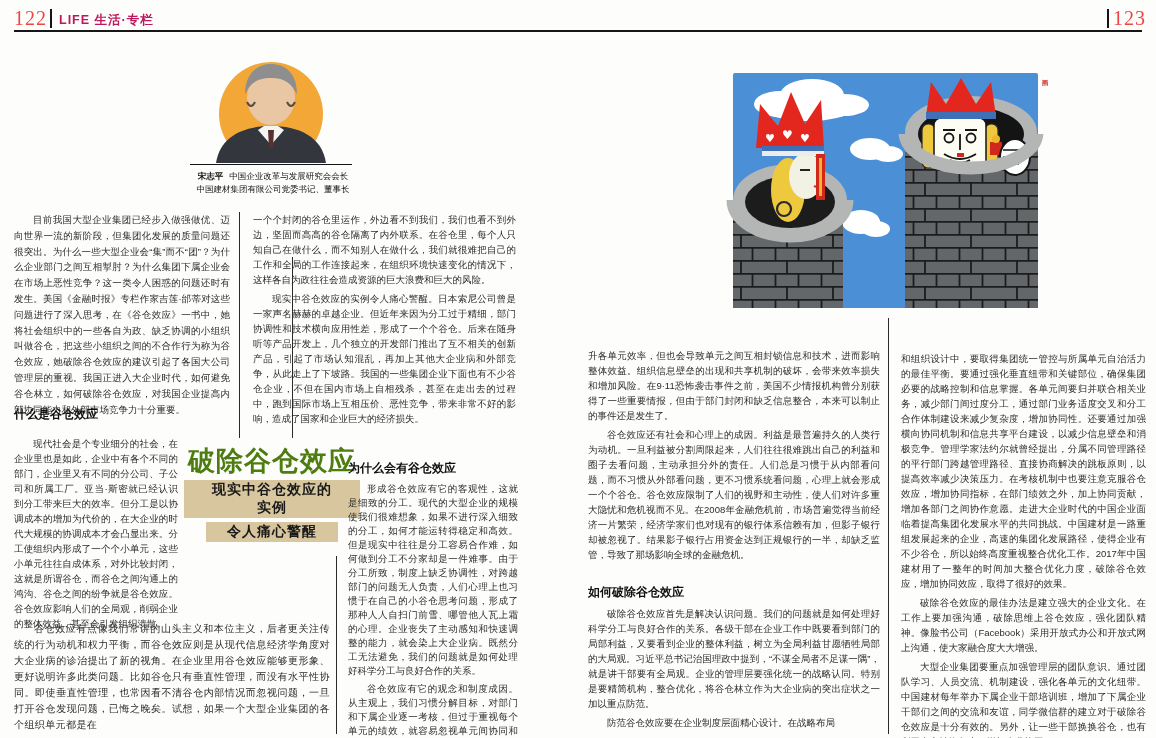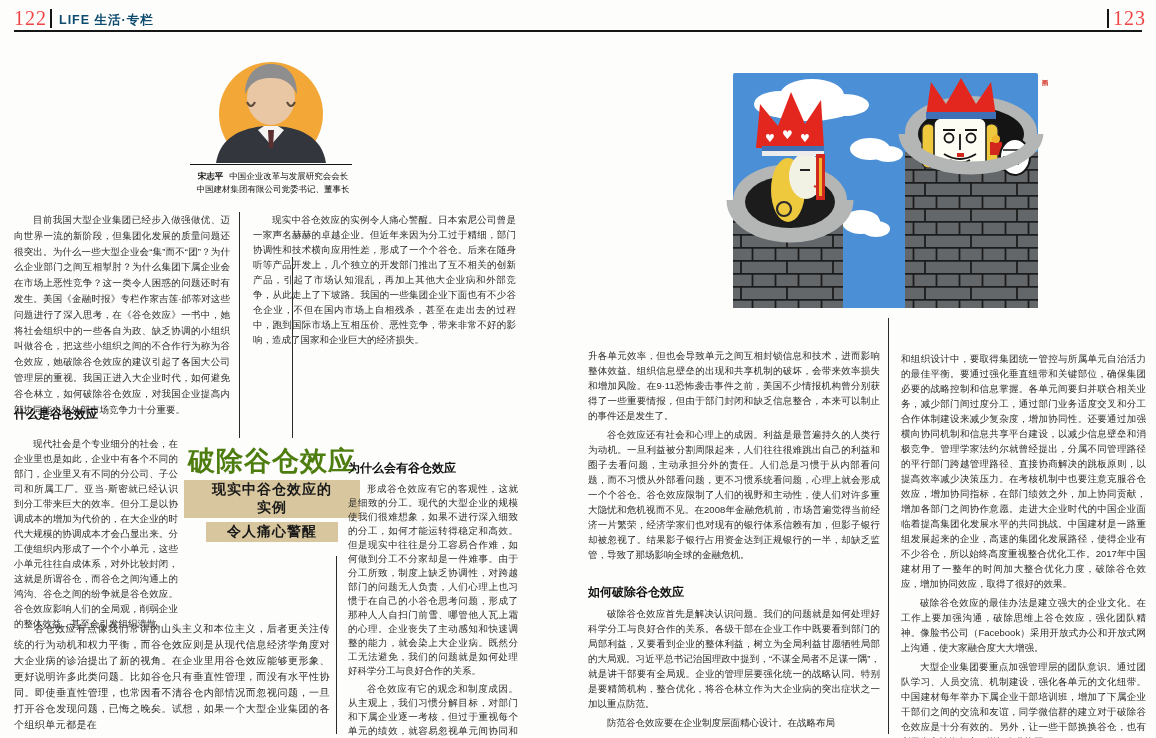--- a/index.html
+++ b/index.html
@@ -5,21 +5,21 @@
   html,body{margin:0;padding:0;}
   body{
     width:1156px;height:738px;position:relative;overflow:hidden;
     background:#fdfdfc;color:#262626;
     font-family:"Liberation Sans","DejaVu Sans",sans-serif;
   }
   .abs{position:absolute;}
   
   .pagenum{font-family:"Liberation Serif","DejaVu Serif",serif;font-weight:normal;font-size:20px;color:#ef4444;letter-spacing:1px;}
   .header-bar{width:2px;height:19px;background:#141414;}
-  .header-label{font-size:12.5px;font-weight:bold;color:#0c4a6e;letter-spacing:1px;}
+  .header-label{font-size:12.5px;font-weight:bold;color:#be185d;letter-spacing:1px;}
   .header-rule{height:2px;background:#161616;}
   
   .para{font-size:9.5px;line-height:15px;text-align:justify;color:#2b2b2b;margin:0 0 4px 0;}
   .indent{text-indent:2em;}
   .sec-head{font-size:12px;font-weight:bold;color:#0f0f0f;margin:6px 0 5px 0;}
   .vrule{width:1px;background:#2a2a2a;}
   
   .title-block{text-align:center;background:#fdfdfc;padding:4px 0 6px 0;}
   .main-title{font-family:"Liberation Serif","DejaVu Serif",serif;font-size:27px;font-weight:bold;color:#4d7c0f;letter-spacing:1px;line-height:30px;}
   .sub-line{display:inline-block;background:#d8c69e;color:#1a1a1a;font-size:14px;font-weight:bold;padding:1px 21px;margin-top:4px;letter-spacing:1px;}
@@ -61,20 +61,21 @@
 <div class="abs vrule" style="left:292px;top:257px;height:181px;"></div>
 
 <div class="abs para indent" style="left:14px;top:212px;width:216px;line-height:15.8px;">目前我国大型企业集团已经步入做强做优、迈向世界一流的新阶段，但集团化发展的质量问题还很突出。为什么一些大型企业会“集”而不“团”？为什么企业部门之间互相掣肘？为什么集团下属企业会在市场上恶性竞争？这一类令人困惑的问题还时有发生。美国《金融时报》专栏作家吉莲·邰蒂对这些问题进行了深入思考，在《谷仓效应》一书中，她将社会组织中的一些各自为政、缺乏协调的小组织叫做谷仓，把这些小组织之间的不合作行为称为谷仓效应，她破除谷仓效应的建议引起了各国大公司管理层的重视。我国正进入大企业时代，如何避免谷仓林立，如何破除谷仓效应，对我国企业提高内部协同能力和外部市场竞争力十分重要。</div>
 <div class="abs sec-head" style="left:14px;top:400px;">什么是谷仓效应</div>
 <div class="abs para indent" style="left:14px;top:436px;width:164px;">现代社会是个专业细分的社会，在企业里也是如此，企业中有各个不同的部门，企业里又有不同的分公司、子公司和所属工厂。亚当·斯密就已经认识到分工带来巨大的效率。但分工是以协调成本的增加为代价的，在大企业的时代大规模的协调成本才会凸显出来。分工使组织内形成了一个个小单元，这些小单元往往自成体系，对外比较封闭，这就是所谓谷仓，而谷仓之间沟通上的鸿沟、谷仓之间的纷争就是谷仓效应。谷仓效应影响人们的全局观，削弱企业的整体效益，甚至会引发组织溃散。</div>
 <div class="abs para indent" style="left:14px;top:621px;width:316px;font-size:10px;line-height:16px;letter-spacing:0.4px;">谷仓效应有点像我们常讲的山头主义和本位主义，后者更关注传统的行为动机和权力平衡，而谷仓效应则是从现代信息经济学角度对大企业病的诊治提出了新的视角。在企业里用谷仓效应能够更形象、更好说明许多此类问题。比如谷仓只有垂直性管理，而没有水平性协同。即使垂直性管理，也常因看不清谷仓内部情况而忽视问题，一旦打开谷仓发现问题，已悔之晚矣。试想，如果一个大型企业集团的各个组织单元都是在</div>
 
 <div class="abs vrule" style="left:239px;top:212px;height:226px;"></div>
 
 <div class="abs" style="left:253px;top:212px;width:263px;">
+  <div class="para">一个个封闭的谷仓里运作，外边看不到我们，我们也看不到外边，坚固而高高的谷仓隔离了内外联系。在谷仓里，每个人只知自己在做什么，而不知别人在做什么，我们就很难把自己的工作和全局的工作连接起来，在组织环境快速变化的情况下，这样各自为政往往会造成资源的巨大浪费和巨大的风险。</div>
   <div class="para indent">现实中谷仓效应的实例令人痛心警醒。日本索尼公司曾是一家声名赫赫的卓越企业。但近年来因为分工过于精细，部门协调性和技术横向应用性差，形成了一个个谷仓。后来在随身听等产品开发上，几个独立的开发部门推出了互不相关的创新产品，引起了市场认知混乱，再加上其他大企业病和外部竞争，从此走上了下坡路。我国的一些集团企业下面也有不少谷仓企业，不但在国内市场上自相残杀，甚至在走出去的过程中，跑到国际市场上互相压价、恶性竞争，带来非常不好的影响，造成了国家和企业巨大的经济损失。</div>
 </div>
 
 <div class="abs title-block" style="left:184px;top:442px;width:176px;">
   <div class="main-title">破除谷仓效应</div>
   <div><span class="sub-line">现实中谷仓效应的实例</span></div>
   <div><span class="sub-line">令人痛心警醒</span></div>
 </div>
 
 <div class="abs" style="left:348px;top:460px;width:170px;">

